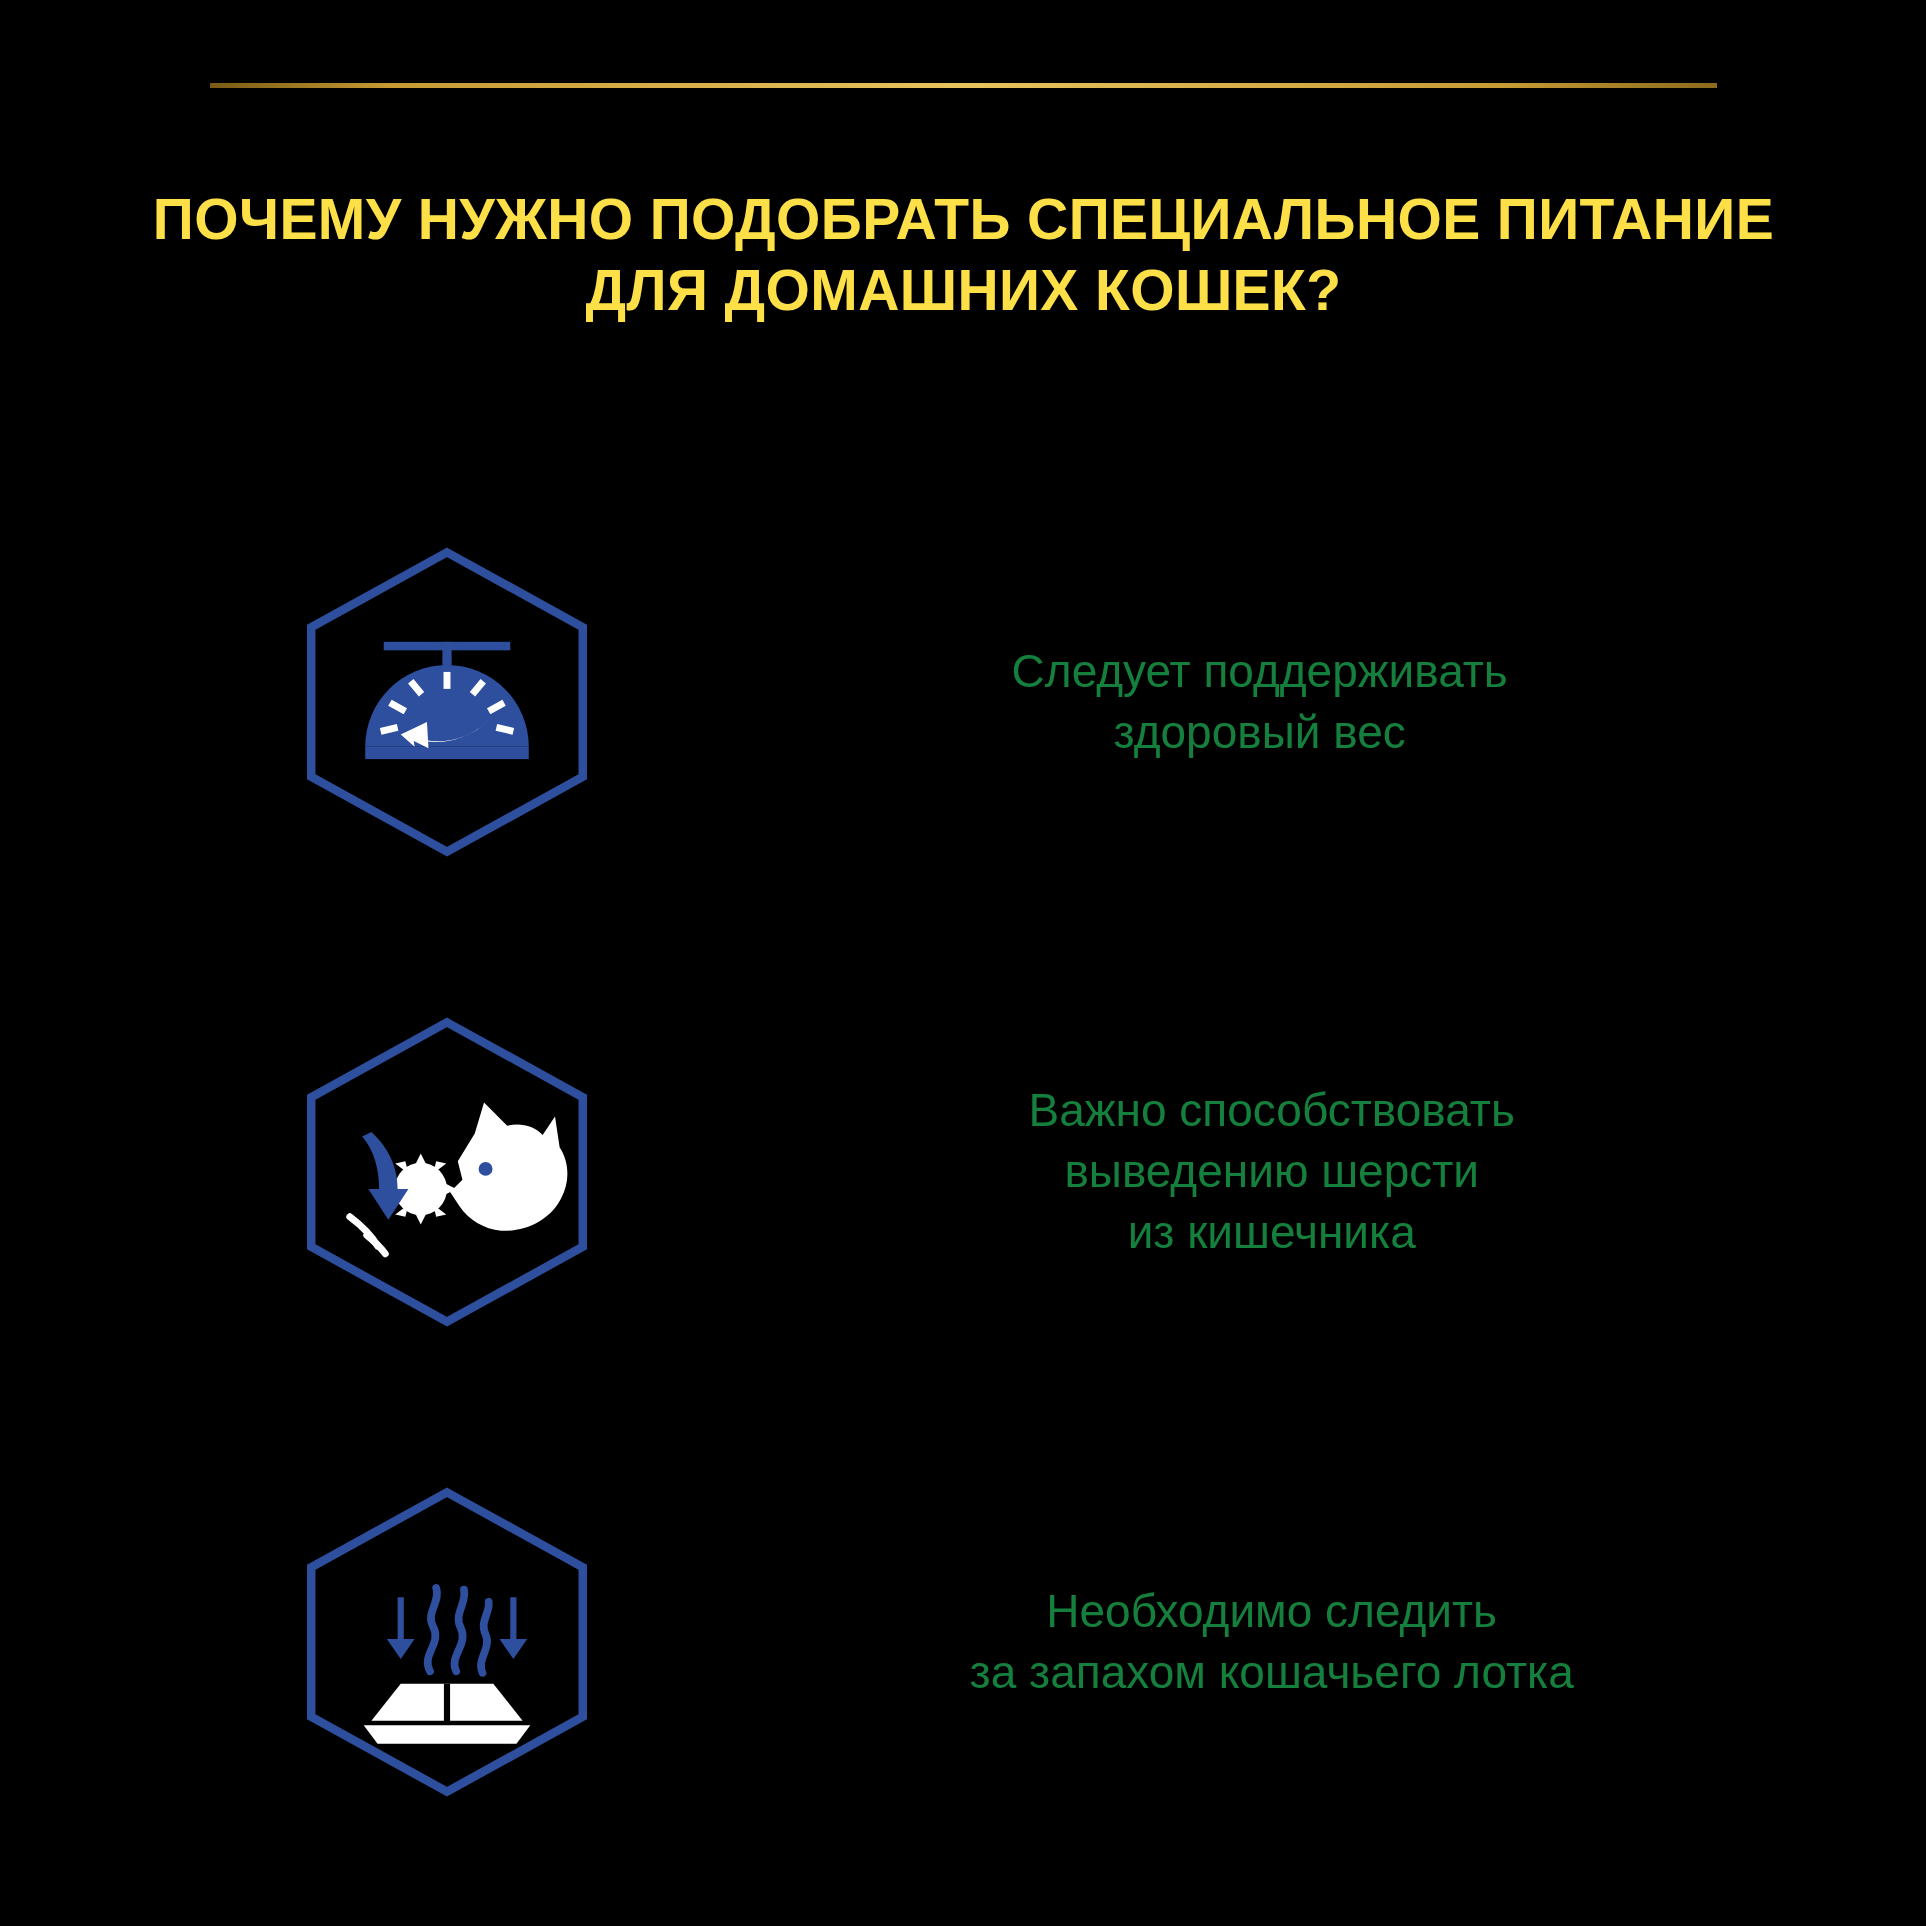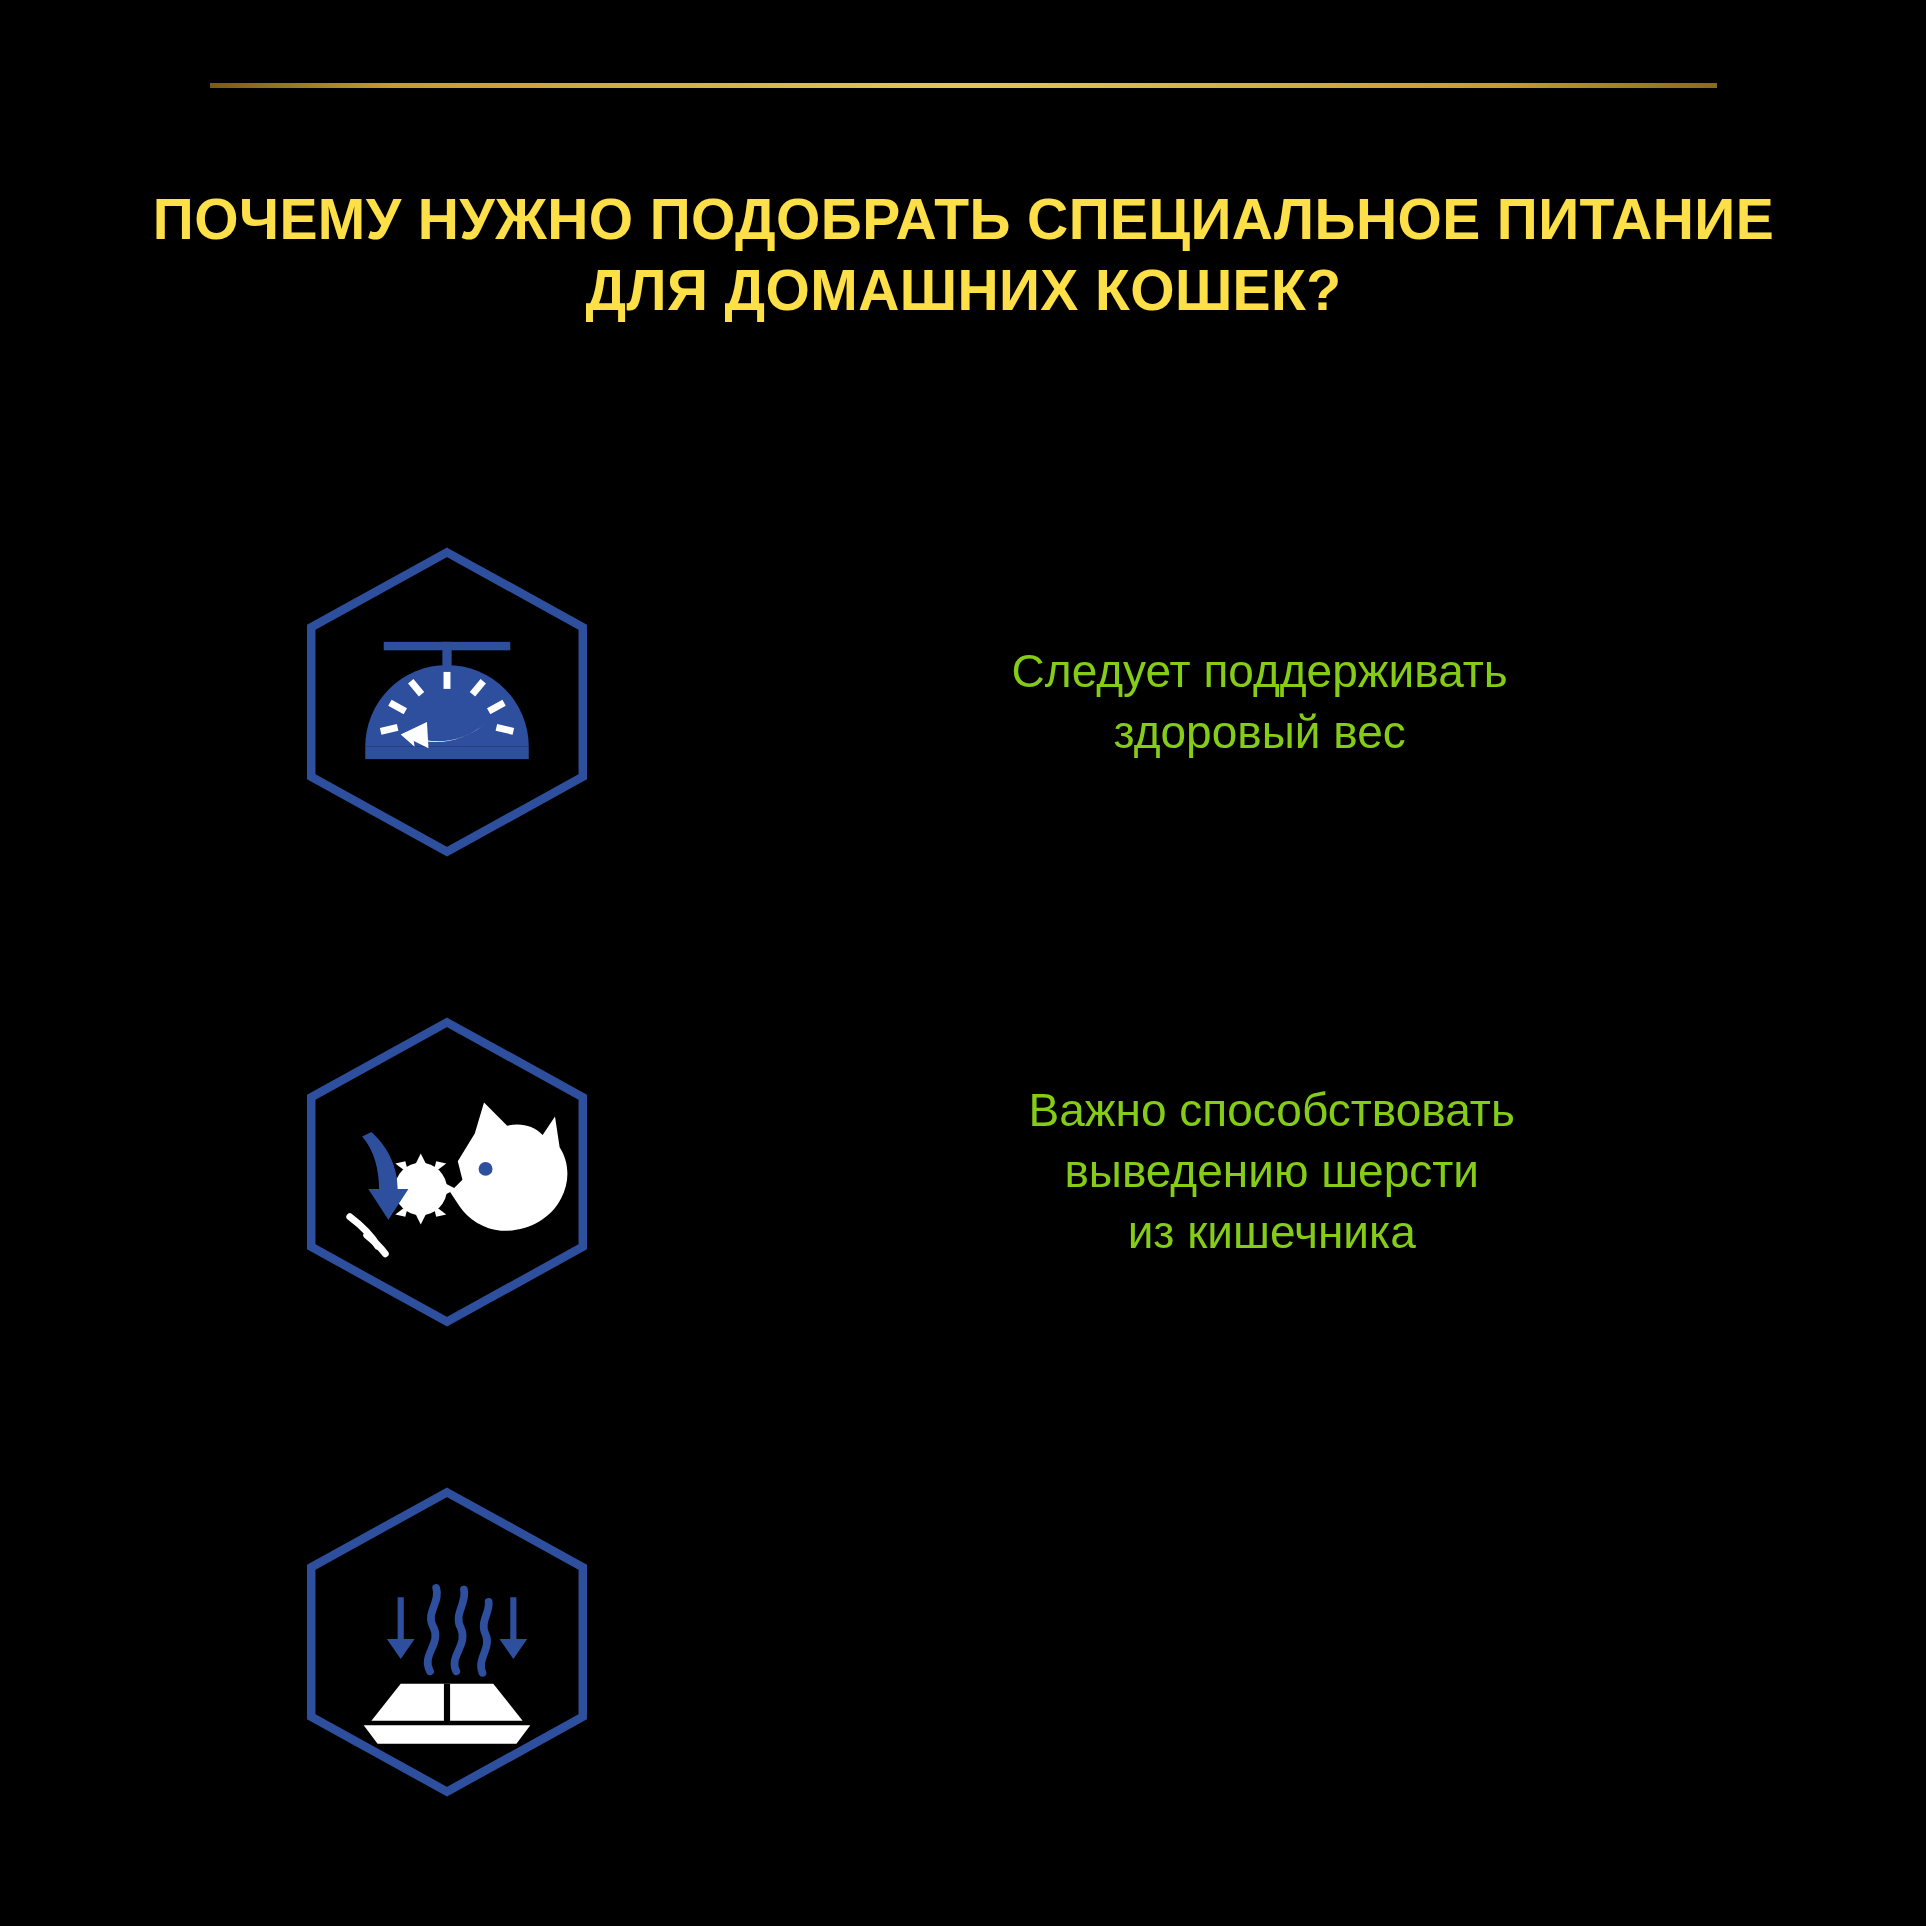--- a/index.html
+++ b/index.html
@@ -71,21 +71,21 @@
     align-items: center;
     justify-content: center;
   }
   .hex-wrap svg { display: block; }
 
   .row-text {
     flex: 1 1 auto;
     text-align: center;
     font-size: 46px;
     line-height: 1.32;
-    color: #84cc16;
+    color: #15803d;
     padding-right: 85px;
     padding-left: 15.4px;
     white-space: pre-line;
   }
 
   .row-1 .row-text { font-size: 46px; }
   .row-2 .row-text { font-size: 46px; }
   .row-3 .row-text { font-size: 46px; }
 </style>
 </head>
@@ -176,17 +176,19 @@
           <g fill="#2e4f9e">
             <path d="M146 152 L154 152 L154 206 L168 206 L150 232 L132 206 L146 206 Z"></path>
             <path d="M292 152 L300 152 L300 206 L314 206 L296 232 L278 206 L292 206 Z"></path>
           </g>
 
           <path d="M112 312 L150 264 L270 264 L308 312 Z" fill="#ffffff"></path>
           <path d="M102 318 L318 318 L300 342 L120 342 Z" fill="#ffffff"></path>
           <path d="M206 264 L214 264 L214 314 L206 314 Z" fill="#000000"></path>
         </svg>
       </div>
+      <div class="row-text">Необходимо следить
+за запахом кошачьего лотка</div>
     </div>
 
   </div>
 </div>
 
 
 </body></html>

